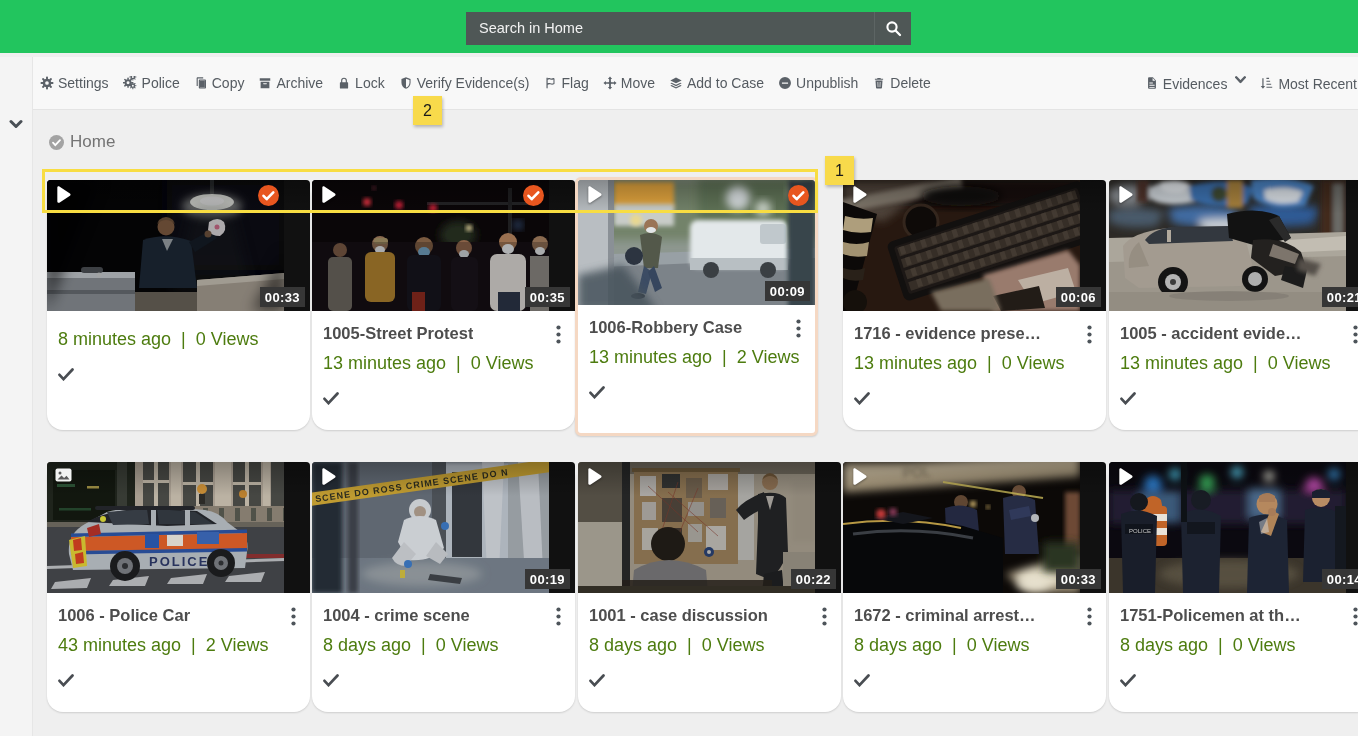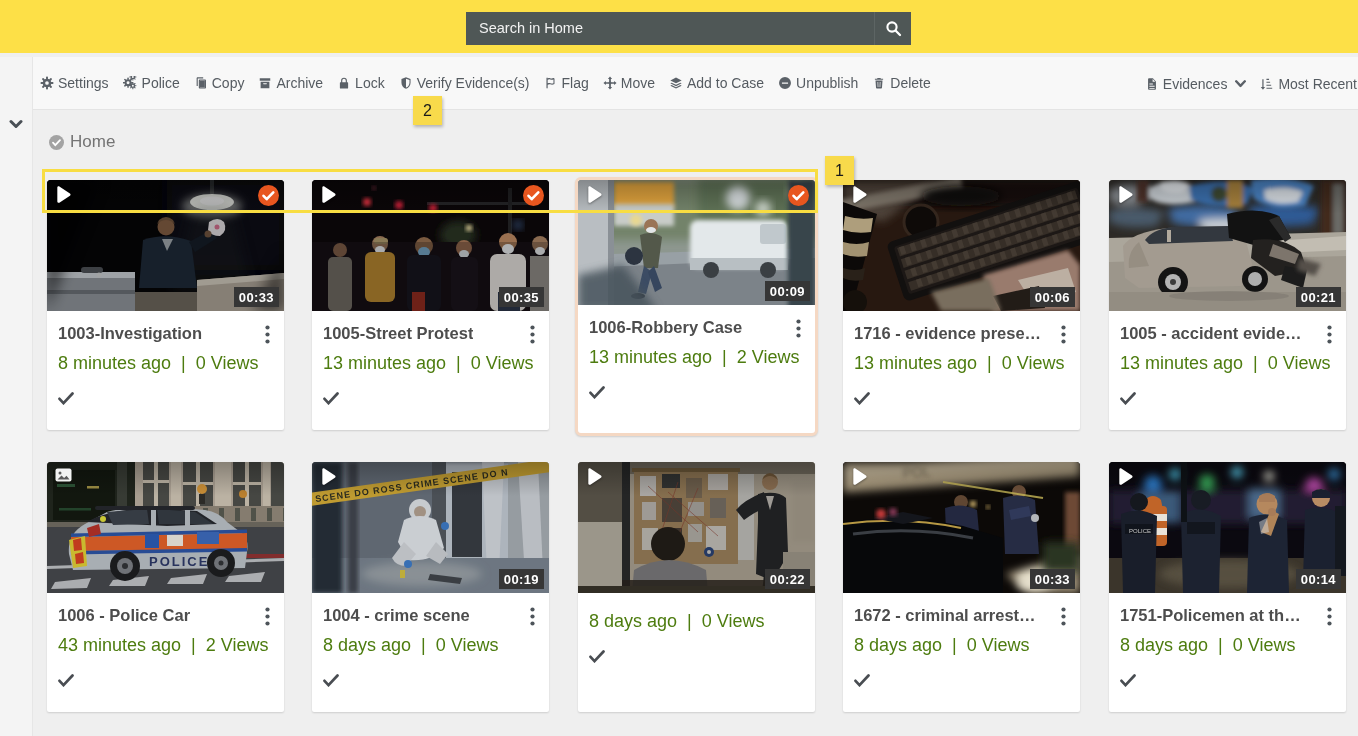--- a/index.html
+++ b/index.html
@@ -1,34 +1,34 @@
 <!DOCTYPE html>
 <html><head><meta charset="utf-8">
 <style>
 *{margin:0;padding:0;box-sizing:border-box}
 html,body{width:1358px;height:736px;overflow:hidden;background:#efefef;
  font-family:"Liberation Sans",sans-serif;position:relative}
-.topbar{position:absolute;left:0;top:0;width:1358px;height:53px;background:#fde047}
+.topbar{position:absolute;left:0;top:0;width:1358px;height:53px;background:#22c55e}
 .search{position:absolute;left:466px;top:12px;width:408px;height:33px;background:#4f5756;
  color:#f2f2f2;font-size:14.5px;line-height:33px;padding-left:13px}
 .sbtn{position:absolute;left:874px;top:12px;width:37px;height:33px;background:#4f5756;
  border-left:1px solid #5d6564;display:flex;align-items:center;justify-content:center}
 .toolbar{position:absolute;left:33px;top:57px;width:1325px;height:53px;background:#f8f8f8;
  border-bottom:1px solid #e4e4e4;display:flex;align-items:center;color:#555b61;font-size:14px}
 .titem{display:inline-flex;align-items:center;margin-left:14px;white-space:nowrap}
 .titem:first-child{margin-left:7px}
 .titem svg{margin-right:4px}
 .titem span{position:relative;top:0}
 .tright{position:absolute;right:1px;top:0;height:53px;display:flex;align-items:center;color:#555b61;font-size:14px}
-.tr-item{display:inline-flex;align-items:center;margin-right:0}
+.tr-item{display:inline-flex;margin-right:0}
 .rail{position:absolute;left:0;top:57px;width:33px;height:679px;background:#f4f4f4;border-right:1px solid #e6e6e6}
 .chev{position:absolute;left:9px;top:116px}
 .homeh{position:absolute;left:49px;top:132px;display:flex;align-items:center;color:#747474;font-size:17px}
 .homeh svg{margin-right:6px}
-.card{position:absolute;width:237px;height:250px;background:#fff;border-radius:2px;
+.card{position:absolute;width:263px;height:250px;background:#fff;border-radius:16px;
  box-shadow:0 1px 2px rgba(0,0,0,0.14)}
 .card-focus{width:243px;height:259px;border:3px solid #f5d8c3;border-radius:6px}
 .thumb{position:relative;width:100%;height:131px;border-radius:4px 4px 0 0;overflow:hidden;background:#111}
 .card-focus .thumb{height:125px}
 .thumb svg{display:block}
 .tgrad{position:absolute;left:0;top:0;width:100%;height:34px;
  background:linear-gradient(rgba(0,0,0,0.28),rgba(0,0,0,0))}
 .play{position:absolute;left:9px;top:5px;filter:drop-shadow(0 1px 1px rgba(0,0,0,0.4))}
 .picon{position:absolute;left:8px;top:6px}
 .selmark{position:absolute;left:211px;top:5px}
@@ -253,28 +253,20 @@
       </div>
       <div class="selmark">
         <svg width="21" height="21" viewBox="0 0 21 21">
           <circle cx="10.5" cy="10.5" r="10.5" fill="#e8561f"></circle>
           <path d="M5.5 10.8l3.2 3.4 6.6-6.8" stroke="#fff" stroke-width="2.6" fill="none" stroke-linecap="round" stroke-linejoin="round"></path>
         </svg>
       </div>
       <div class="dur">00:33</div>
     </div>
     <div class="cbody">
-      <div class="trow">
-        <div class="ctitle">1003-Investigation</div>
-        <div class="cdots"><svg width="5" height="19" viewBox="0 0 5 19">
-            <circle cx="2.5" cy="2.5" r="2.1" fill="#4d545a"></circle>
-            <circle cx="2.5" cy="9.5" r="2.1" fill="#4d545a"></circle>
-            <circle cx="2.5" cy="16.5" r="2.1" fill="#4d545a"></circle>
-          </svg></div>
-      </div>
       <div class="cmeta">8 minutes ago&nbsp; |&nbsp; 0 Views</div>
       <div class="cchk"><svg width="16" height="13" viewBox="0 0 16 13">
           <path d="M1.5 6.8l4 4.3L14.5 1.5" stroke="#494d52" stroke-width="2.7" fill="none" stroke-linecap="round"></path>
         </svg></div>
     </div>
   </div>
 <div class="card" style="left:312px;top:180px;">
     <div class="thumb">
       <svg width="237" height="131" viewBox="0 0 237 131" preserveAspectRatio="none">
         <defs>
@@ -884,20 +876,28 @@
       </svg>
       <div class="tgrad"></div>
       <div class="play">
         <svg width="15" height="20" viewBox="0 0 17 22">
           <path d="M1.5 2.6c0-1.2 1.3-1.9 2.3-1.3l12 7.9c.9.6.9 2 0 2.6l-12 7.9c-1 .6-2.3-.1-2.3-1.3z" fill="#fff"></path>
         </svg>
       </div>
       <div class="dur">00:22</div>
     </div>
     <div class="cbody">
+      <div class="trow">
+        <div class="ctitle">1001 - case discussion</div>
+        <div class="cdots"><svg width="5" height="19" viewBox="0 0 5 19">
+            <circle cx="2.5" cy="2.5" r="2.1" fill="#4d545a"></circle>
+            <circle cx="2.5" cy="9.5" r="2.1" fill="#4d545a"></circle>
+            <circle cx="2.5" cy="16.5" r="2.1" fill="#4d545a"></circle>
+          </svg></div>
+      </div>
       <div class="cmeta">8 days ago&nbsp; |&nbsp; 0 Views</div>
       <div class="cchk"><svg width="16" height="13" viewBox="0 0 16 13">
           <path d="M1.5 6.8l4 4.3L14.5 1.5" stroke="#494d52" stroke-width="2.7" fill="none" stroke-linecap="round"></path>
         </svg></div>
     </div>
   </div>
 <div class="card" style="left:843px;top:462px;">
     <div class="thumb">
       <svg width="237" height="131" viewBox="0 0 237 131" preserveAspectRatio="none">
         <defs>

